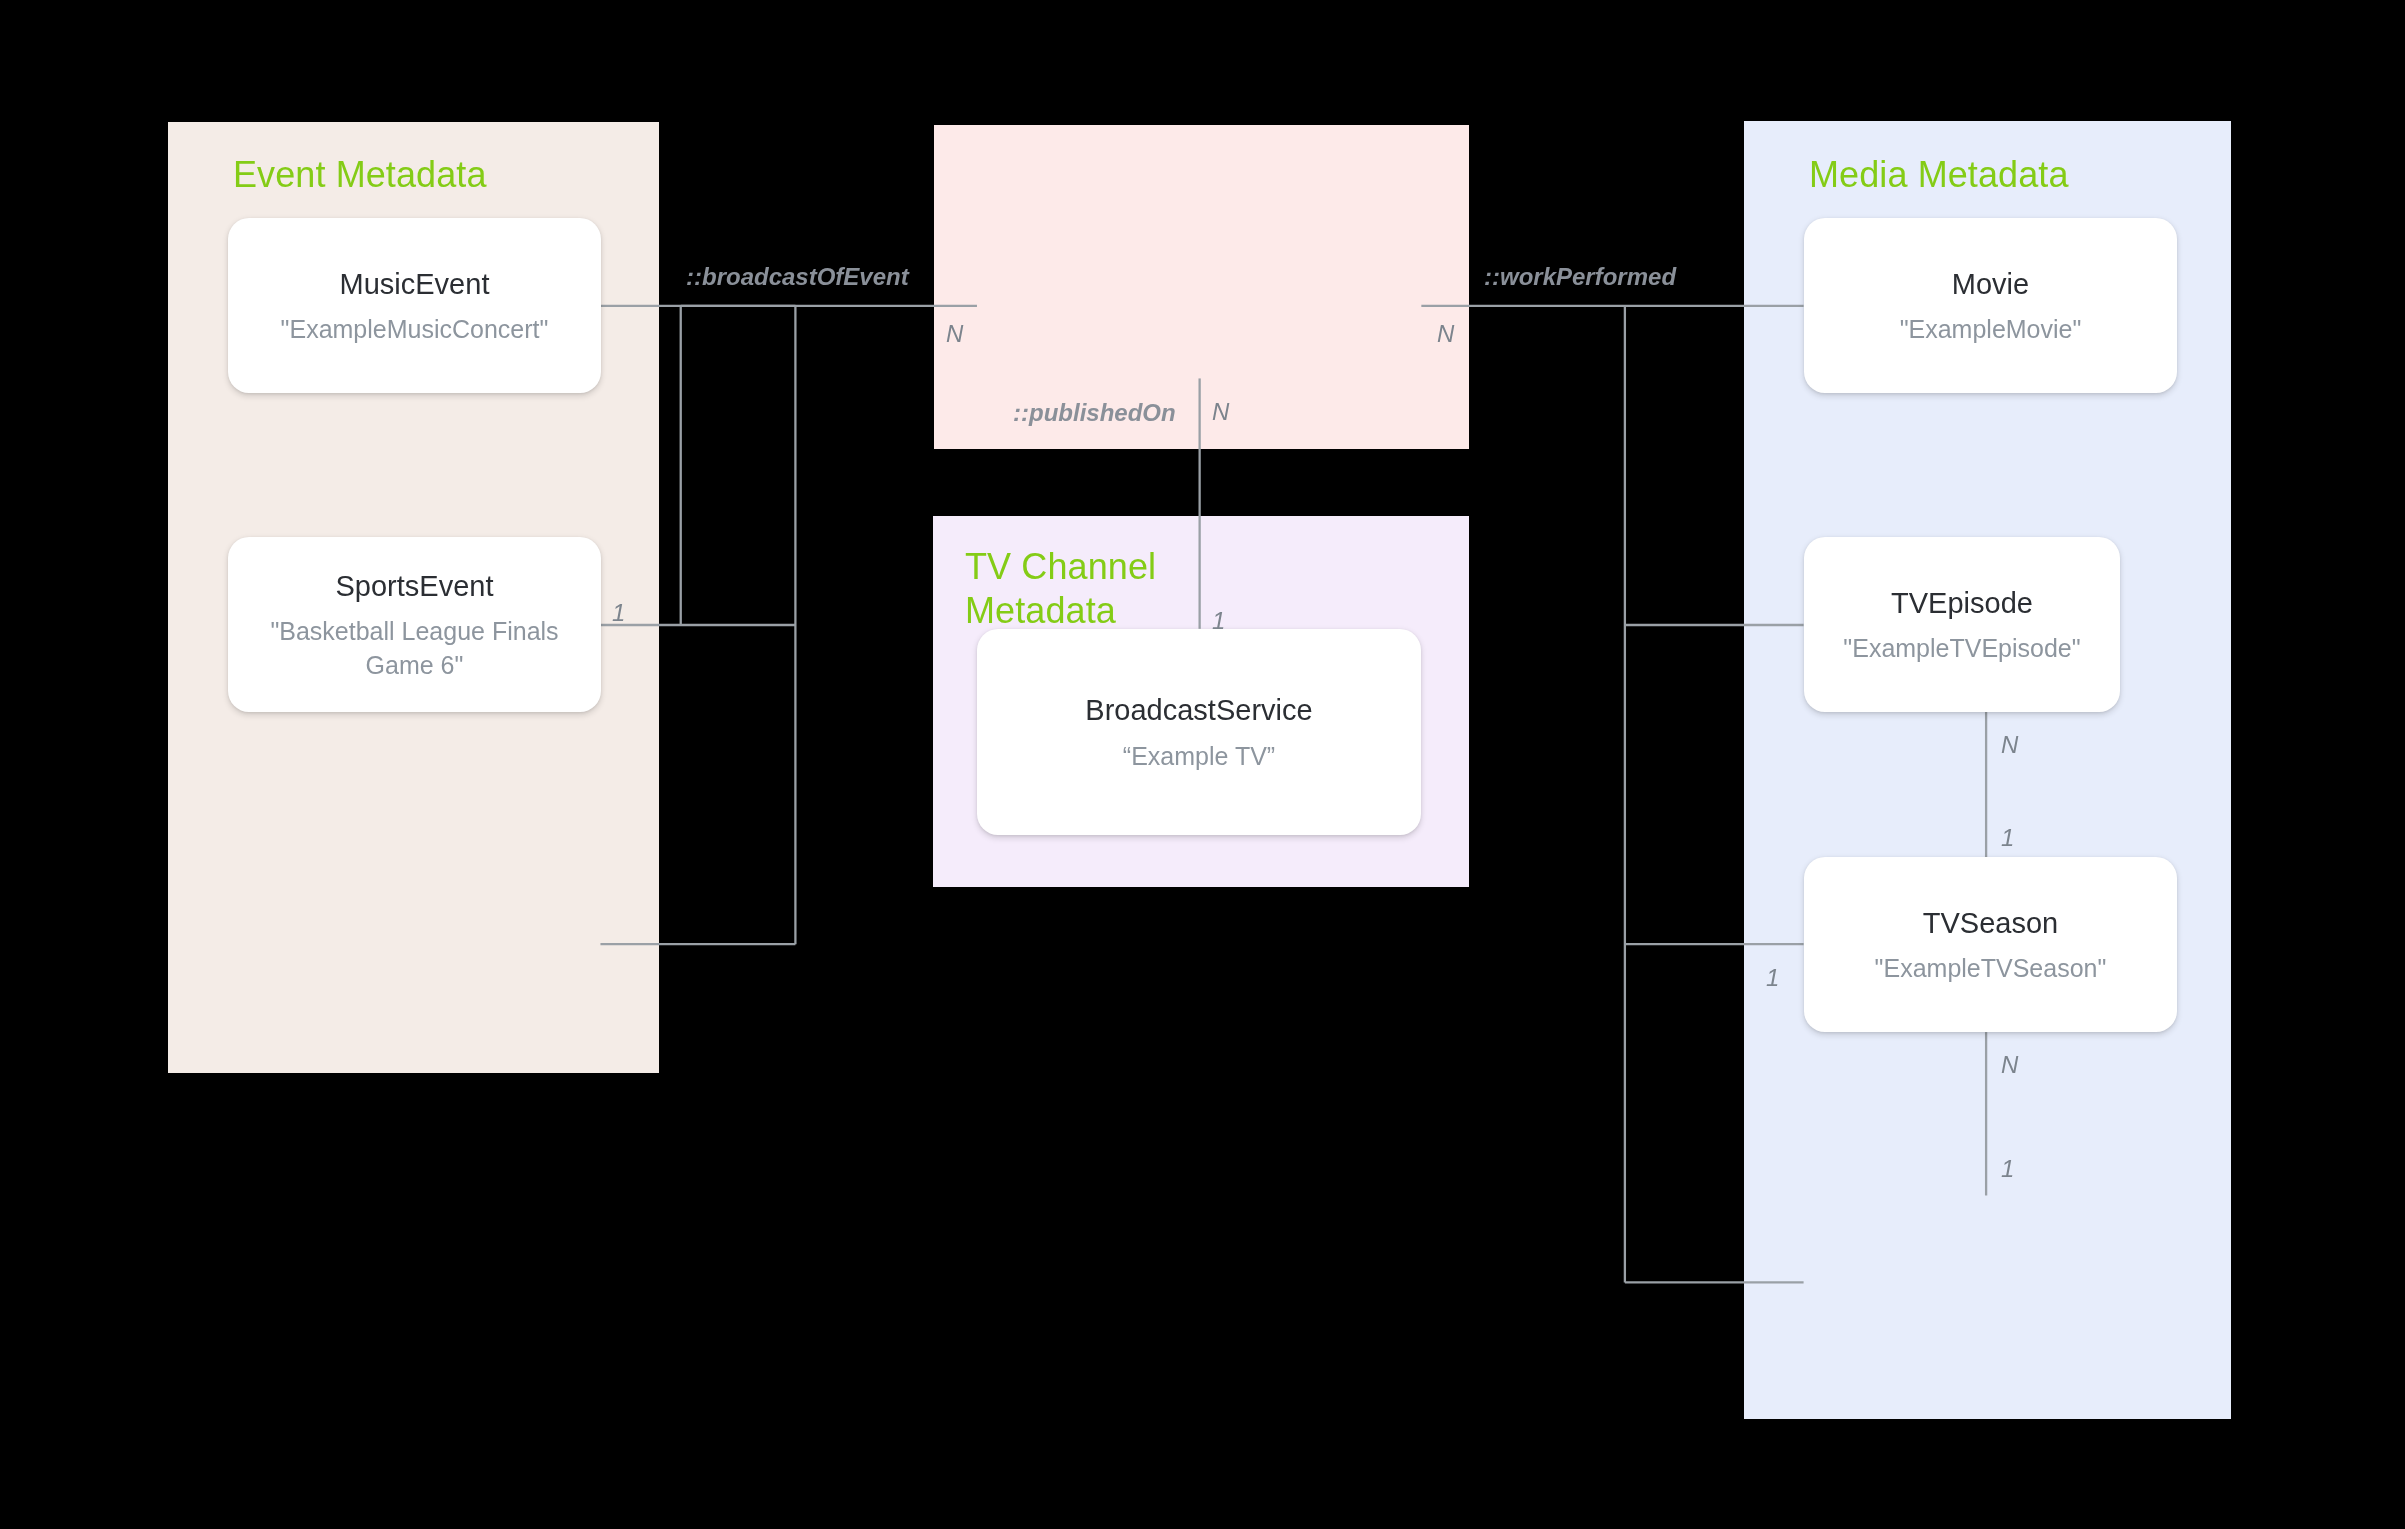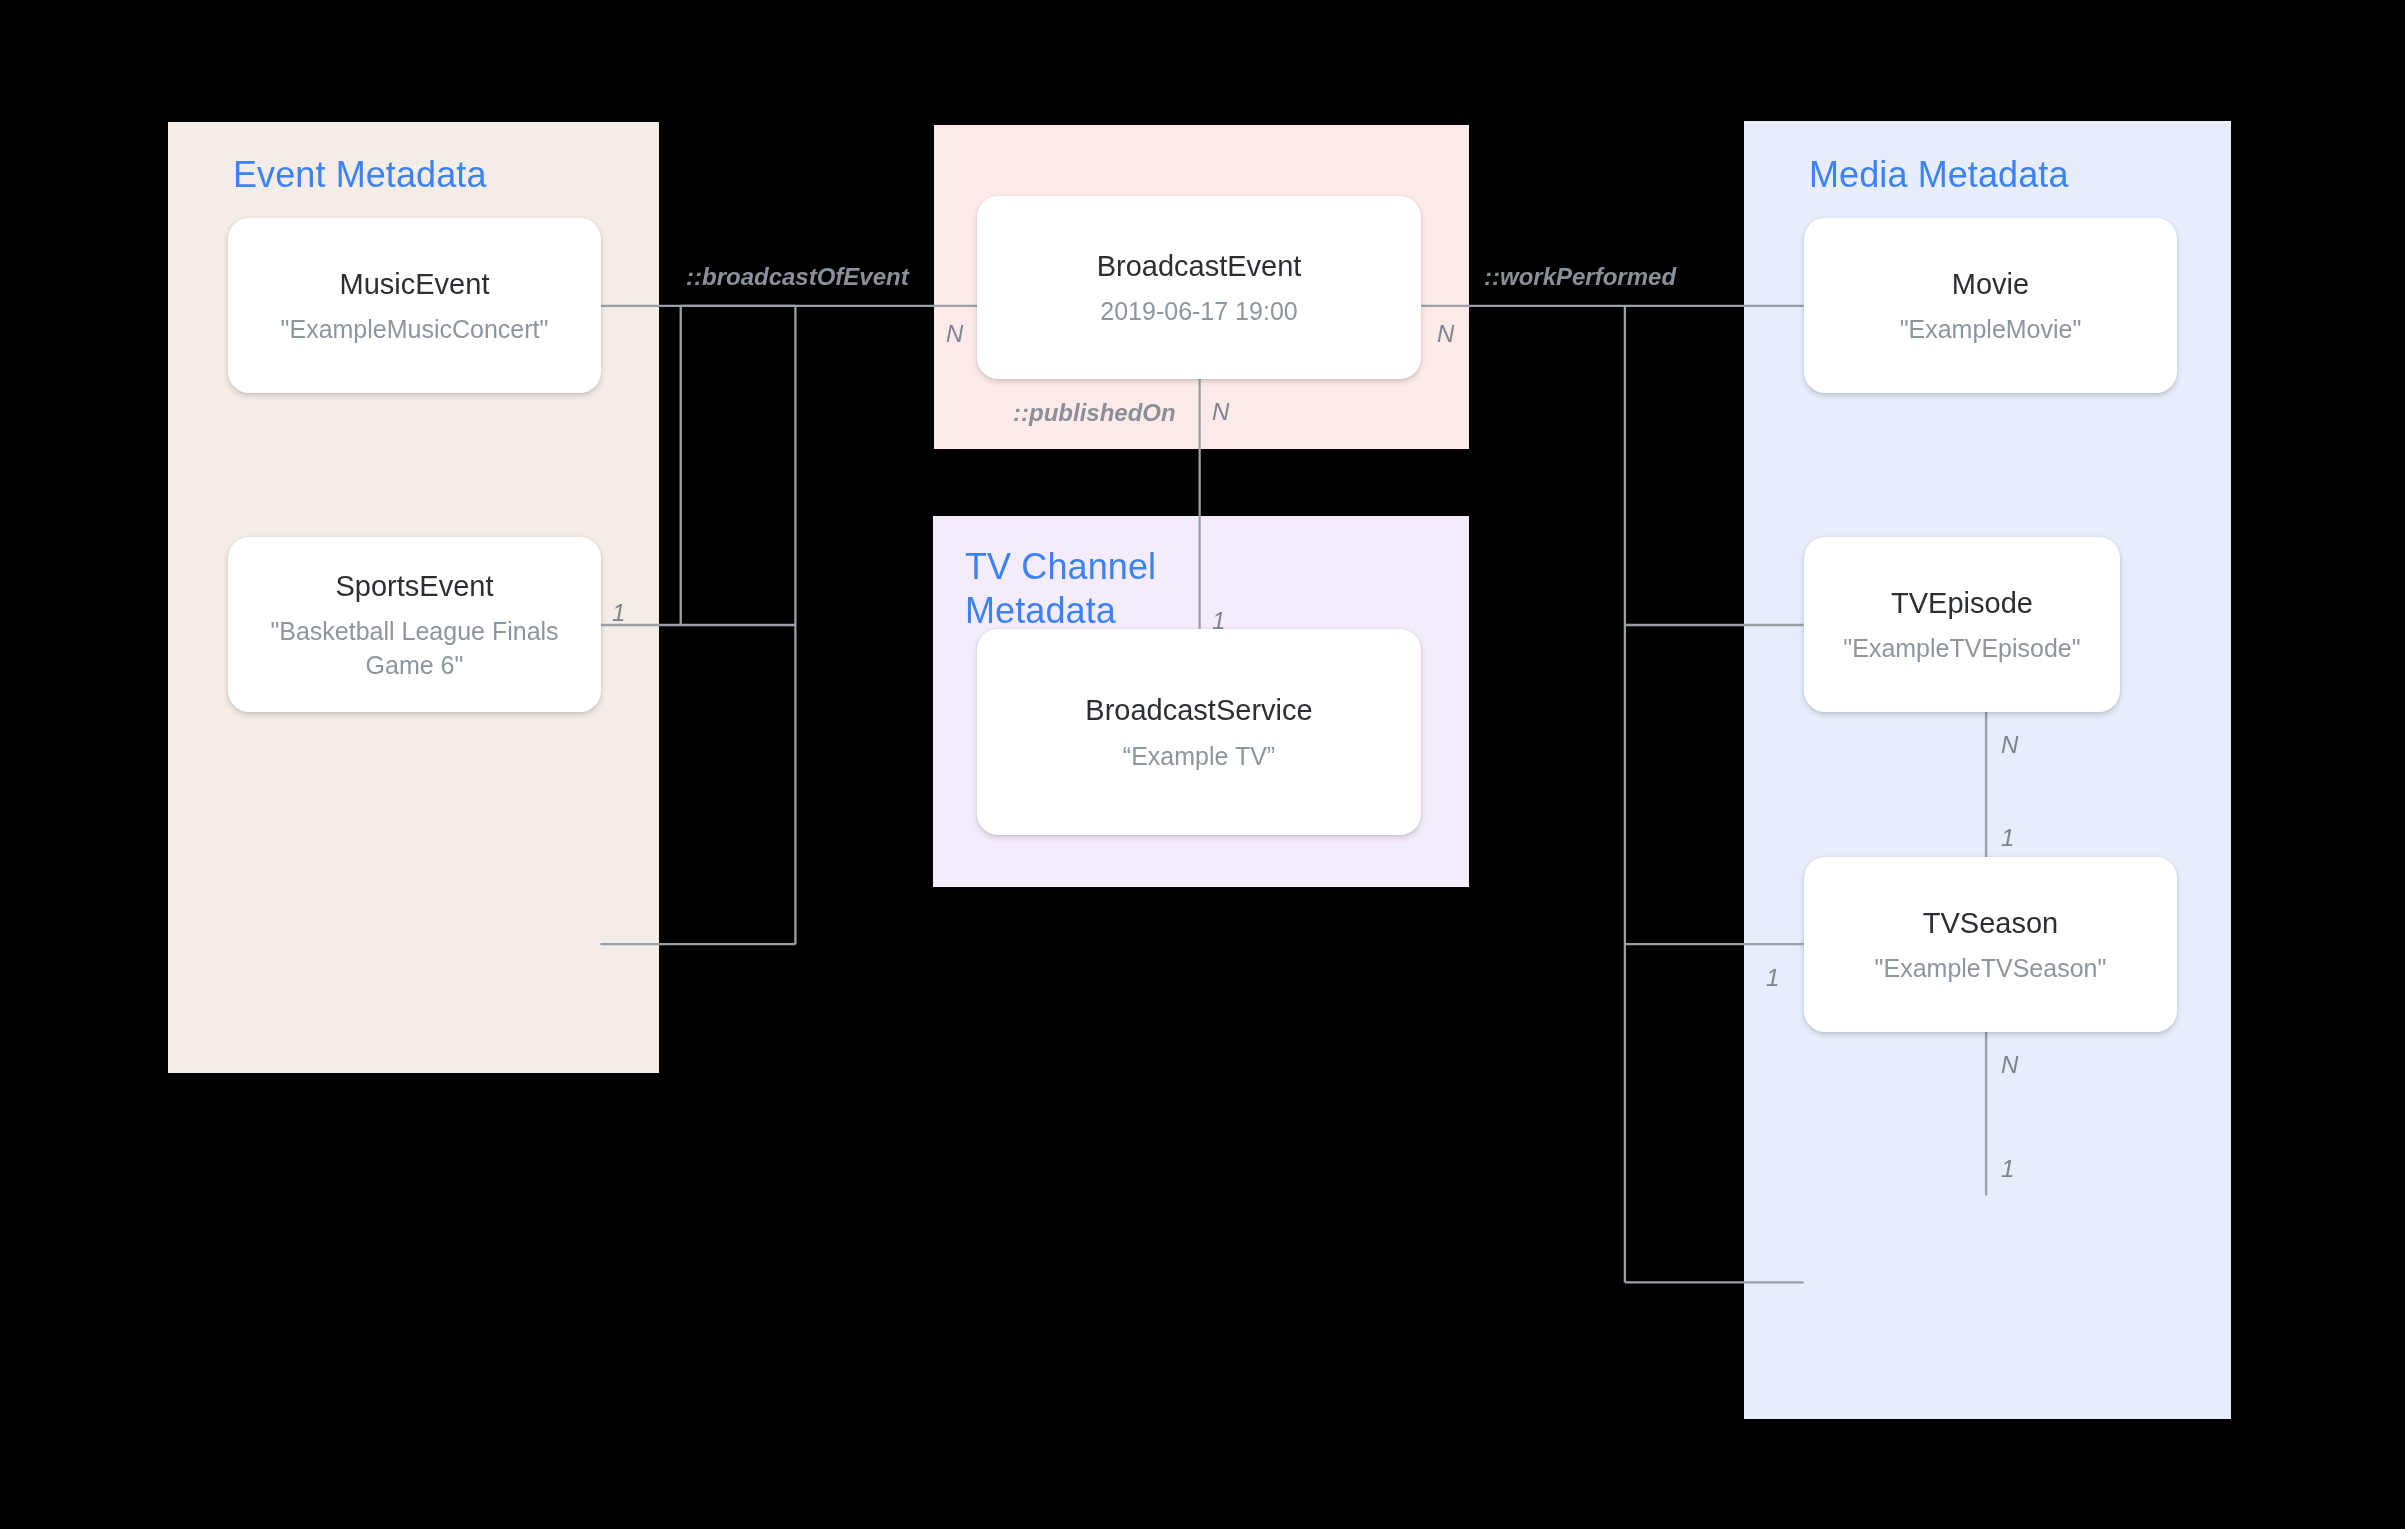--- a/index.html
+++ b/index.html
@@ -17,21 +17,21 @@
     height: 1529px;
     background: #000000;
   }
 
   
   .panel {
     position: absolute;
   }
   .panel-title {
     position: absolute;
-    color: #3b82f6;
+    color: #84cc16;
     font-size: 36px;
     line-height: 44px;
     font-weight: 400;
     letter-spacing: 0.1px;
     white-space: pre-line;
   }
 
   
   .card {
     position: absolute;
@@ -143,24 +143,20 @@
     <div class="card-title">MusicEvent</div>
     <div class="card-value">"ExampleMusicConcert"</div>
   </div>
 
   <div class="card" style="left: 228px; top: 537px; width: 373px; height: 175px;">
     <div class="card-title">SportsEvent</div>
     <div class="card-value">"Basketball League Finals Game 6"</div>
   </div>
 
 
-  <div class="card" style="left: 977px; top: 196px; width: 444px; height: 183px;">
-    <div class="card-title">BroadcastEvent</div>
-    <div class="card-value">2019-06-17 19:00</div>
-  </div>
 
   <div class="card" style="left: 977px; top: 629px; width: 444px; height: 206px;">
     <div class="card-title">BroadcastService</div>
     <div class="card-value">“Example TV”</div>
   </div>
 
   <div class="card" style="left: 1804px; top: 218px; width: 373px; height: 175px;">
     <div class="card-title">Movie</div>
     <div class="card-value">"ExampleMovie"</div>
   </div>

